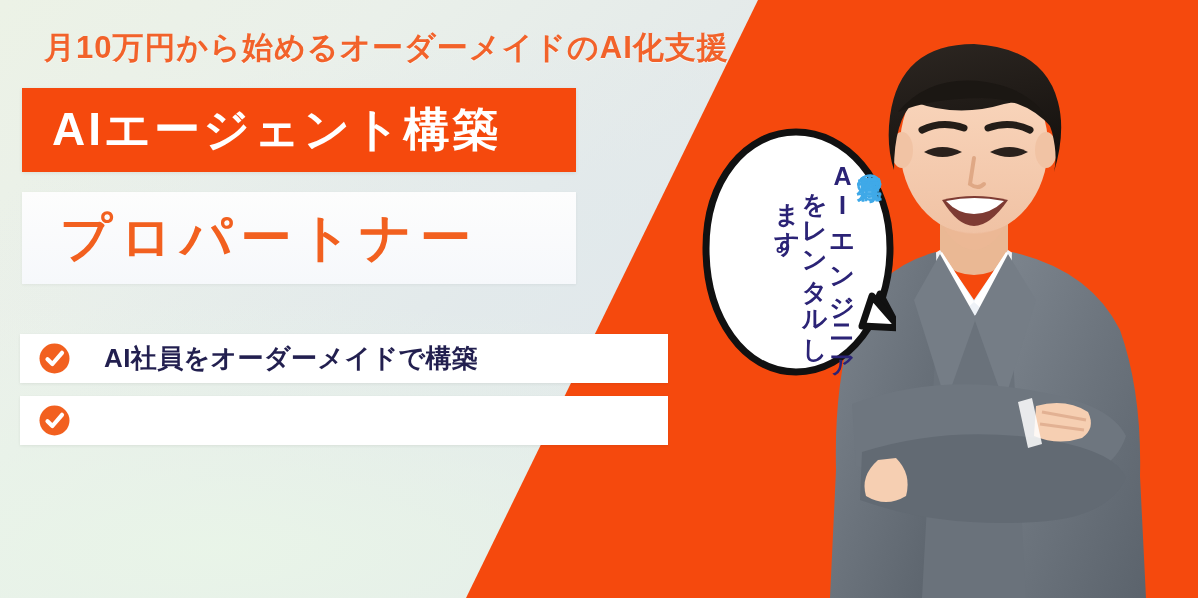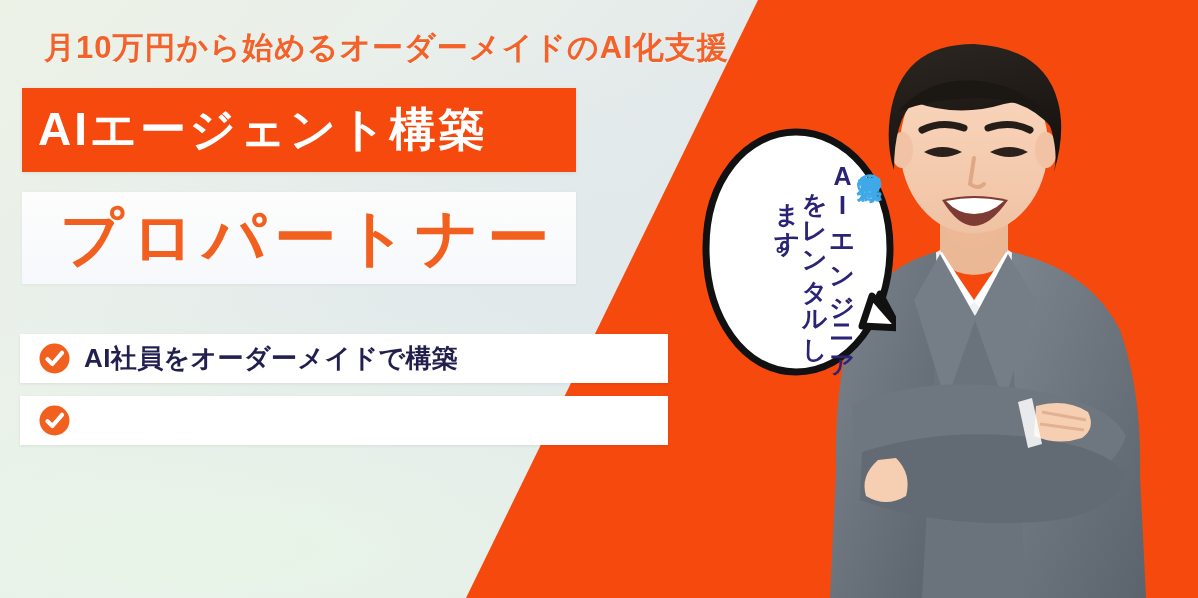--- a/index.html
+++ b/index.html
@@ -68,39 +68,39 @@
     display: flex;
     align-items: center;
     justify-content: flex-start;
     box-shadow: 0 1px 4px rgba(0,0,0,0.08);
   }
   .title-orange span {
     color: #ffffff;
     font-size: 46px;
     font-weight: 700;
     letter-spacing: 3px;
-    padding-left: 16px;
+    padding-left: 30px;
     white-space: nowrap;
   }
 
   .title-white {
     position: absolute;
     left: 22px;
     top: 192px;
     width: 554px;
     height: 92px;
     background: linear-gradient(180deg, #fdfdfd 0%, #f6f8fb 100%);
     display: flex;
     align-items: center;
     justify-content: flex-start;
     box-shadow: 0 1px 3px rgba(0,0,0,0.05);
   }
   .title-white span {
     color: #f2601f;
-    font-size: 62px;
+    font-size: 51px;
     font-weight: 700;
     letter-spacing: 8px;
     padding-left: 38px;
     white-space: nowrap;
     font-family: Liberation Mono, monospace;
   }
 
   
   .bullets {
     position: absolute;
@@ -110,20 +110,21 @@
   }
   .bullet-row {
     position: relative;
     height: 49px;
     margin-bottom: 13px;
     background: #ffffff;
     display: flex;
     align-items: center;
     padding-left: 19px;
     box-shadow: 0 1px 3px rgba(0,0,0,0.07);
+    gap: 20px;
   }
   .check-icon {
     flex: 0 0 auto;
     width: 31px;
     height: 31px;
     margin-right: 14px;
   }
   .check-icon svg { display: block; }
   .bullet-text {
     font-size: 26px;

